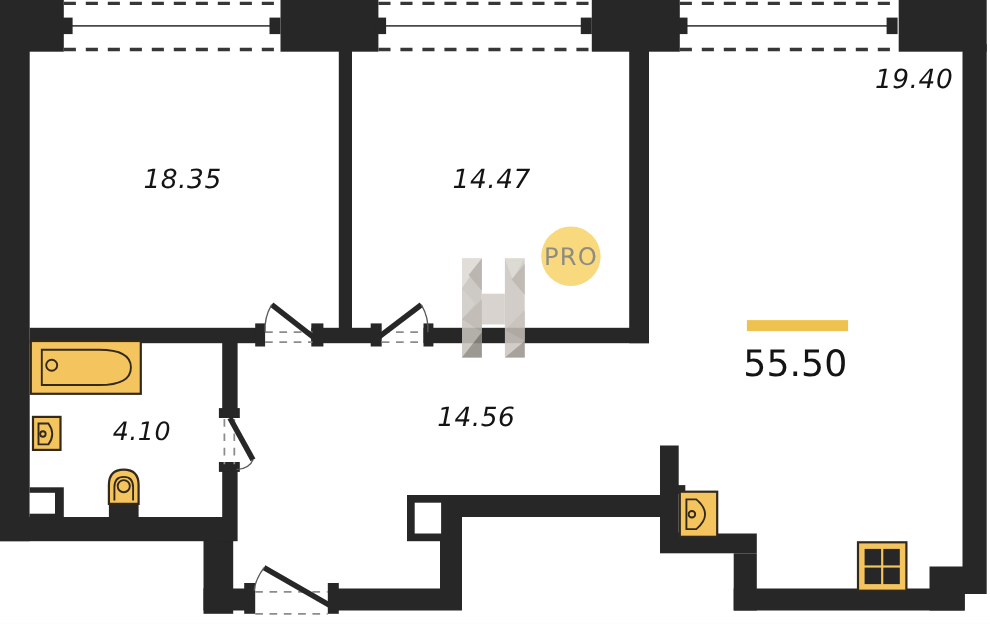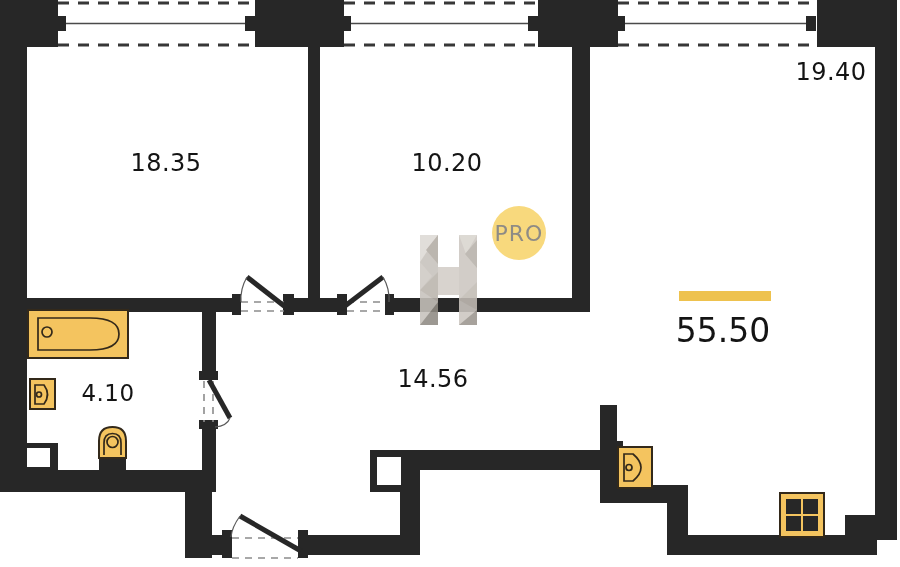--- a/index.html
+++ b/index.html
@@ -24,23 +24,23 @@
   .win-dash{stroke:#373737;stroke-width:3;stroke-dasharray:11 9;fill:none;}
   .win-solid{stroke:#4a4a4a;stroke-width:1.6;fill:none;}
   .open-dash{stroke:#8c8c8c;stroke-width:1.6;stroke-dasharray:7 6;fill:none;}
   .leaf{stroke:var(--wall);stroke-width:5;fill:none;}
   .arc{stroke:#5a5a5a;stroke-width:1.2;fill:none;}
   .fixture{fill:var(--fixture-fill);stroke:var(--fixture-stroke);stroke-width:2;}
   .inner{fill:none;stroke:var(--fixture-stroke);stroke-width:1.7;}
   .burner{fill:var(--wall);}
   .area-label{
     position:absolute;transform:translate(-50%,-50%);
-    font-size:24px;color:var(--label-text);white-space:nowrap;letter-spacing:0.5px;
-  }
-  .area-label.small{font-size:23px;}
+    font-size:24px;color:var(--label-text);white-space:nowrap;letter-spacing:0.5px;font-style:italic;
+  }
+  .area-label.small{font-size:23px;margin-left:21px;}
   .total-label{
     position:absolute;transform:translate(-50%,-50%);
     font-size:33px;font-weight:normal;color:var(--label-text);white-space:nowrap;
   }
   .pro-badge-text{font-size:22px;letter-spacing:1px;fill:var(--watermark-text);}
 </style>
 </head>
 <body>
 
 <div class="plan">
@@ -193,18 +193,18 @@
     </g>
     <g>
       <circle cx="519" cy="233" r="27" fill="var(--watermark-circle)"></circle>
       <text class="pro-badge-text" x="519" y="241" text-anchor="middle">PRO</text>
     </g>
 
     <rect x="679" y="291" width="92" height="10" fill="var(--accent-bar)"></rect>
   </svg>
 
   <div class="area-label" style="left:166px;top:163px">18.35</div>
-  <div class="area-label" style="left:447px;top:163px">10.20</div>
+  <div class="area-label" style="left:447px;top:163px">14.47</div>
   <div class="area-label" style="left:831px;top:72px">19.40</div>
   <div class="area-label small" style="left:108px;top:393px">4.10</div>
   <div class="area-label" style="left:433px;top:379px">14.56</div>
   <div class="total-label" style="left:723px;top:330px">55.50</div>
 </div>
 
 </body></html>

